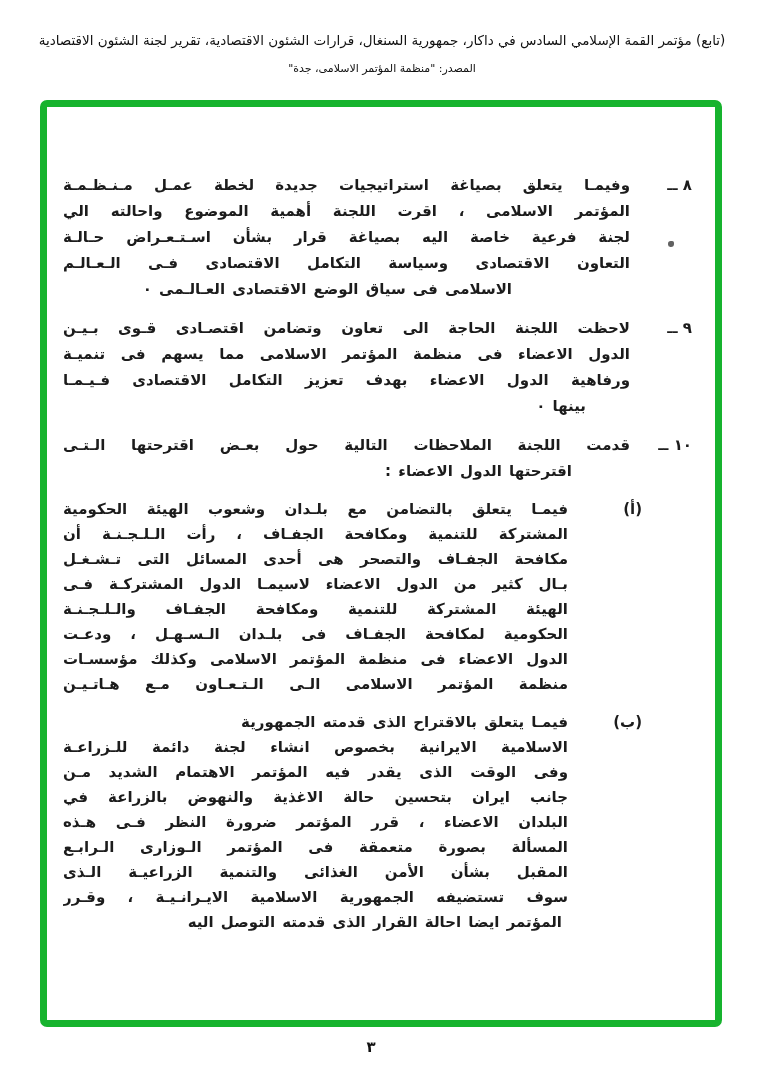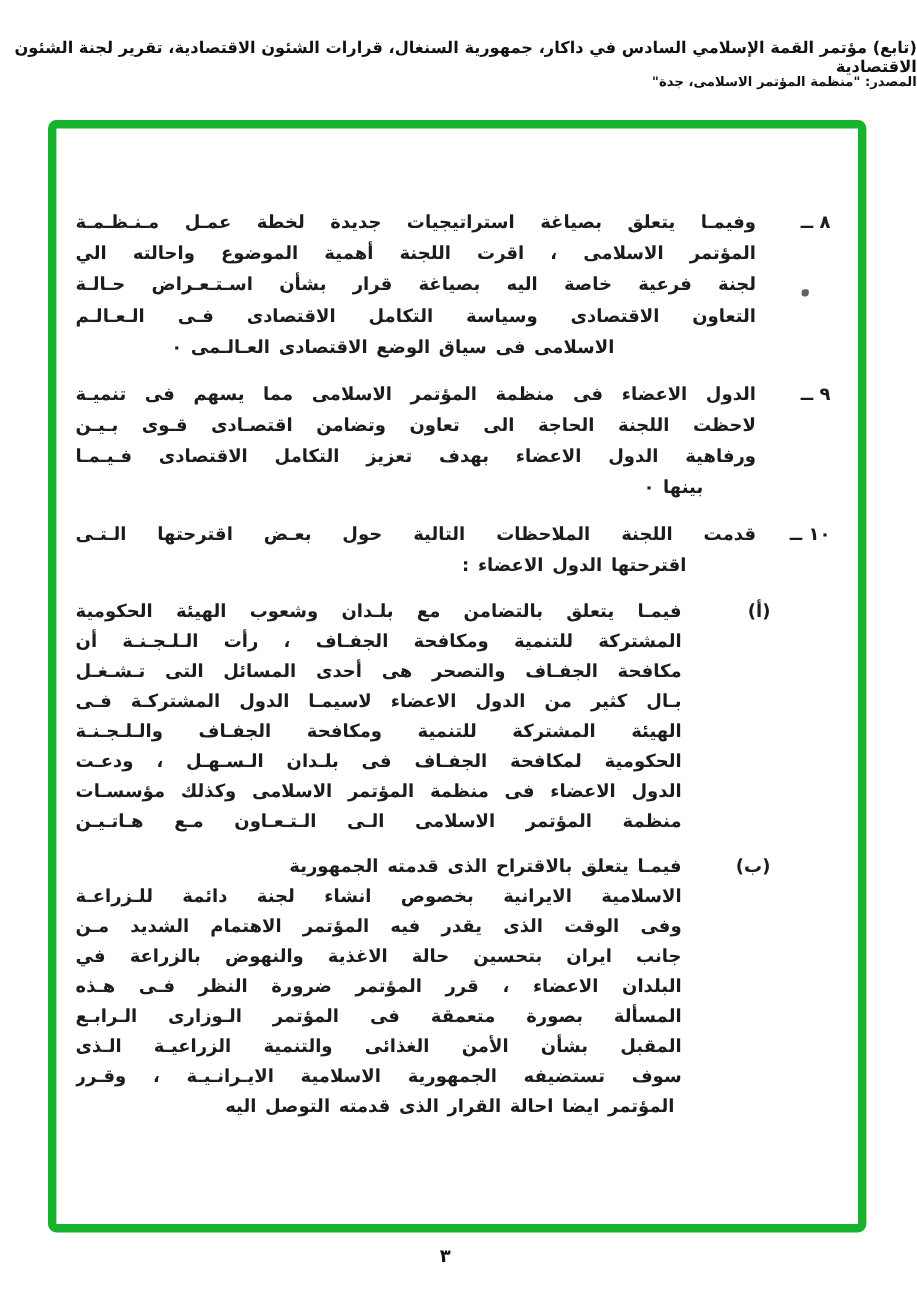--- a/index.html
+++ b/index.html
@@ -2,22 +2,22 @@
 <html lang="ar"><head>
 <meta charset="utf-8">
 <style>
   html,body{margin:0;padding:0;}
   body{
     width:764px;height:1082px;position:relative;background:#ffffff;
     font-family:"DejaVu Sans",sans-serif;color:#1b1b1b;overflow:hidden;
   }
   
   .hdr{
-    position:absolute;left:0;width:764px;text-align:right;direction:rtl;
-    font-weight:bold;color:#111;
+    position:absolute;left:0;width:764px;text-align:center;direction:rtl;
+    font-weight:normal;color:#111;
   }
   .hdr1{top:32px;font-size:13.5px;letter-spacing:0px;}
   .hdr2{top:62px;font-size:11px;}
   
   .frame{
     position:absolute;left:40px;top:100px;width:682px;height:927px;
     border:7px solid #17b32e;border-radius:7px;box-sizing:border-box;
     background:#fff;
   }
   
@@ -75,22 +75,22 @@
           <div class="line">لجنة فرعية خاصة اليه بصياغة قرار بشأن اسـتـعـراض حـالـة</div>
           <div class="line">التعاون الاقتصادى وسياسة التكامل الاقتصادى فـى الـعـالـم</div>
           <div class="line last">الاسلامى فى سياق الوضع الاقتصادى العـالـمى ٠</div>
         </div>
   </div>
 
   <div class="para" id="p9">
 
     <div class="marker">٩ ــ</div>
     <div class="lines">
+          <div class="line">لاحظت اللجنة الحاجة الى تعاون وتضامن اقتصـادى قـوى بـيـن</div>
           <div class="line">الدول الاعضاء فى منظمة المؤتمر الاسلامى مما يسهم فى تنميـة</div>
-          <div class="line">لاحظت اللجنة الحاجة الى تعاون وتضامن اقتصـادى قـوى بـيـن</div>
           <div class="line">ورفاهية الدول الاعضاء بهدف تعزيز التكامل الاقتصادى فـيـمـا</div>
           <div class="line last">بينها ٠</div>
         </div>
   </div>
 
   <div class="para" id="p10">
 
     <div class="marker">١٠ ــ</div>
     <div class="lines">
           <div class="line">قدمت اللجنة الملاحظات التالية حول بعـض اقترحتها الـتـى</div>

